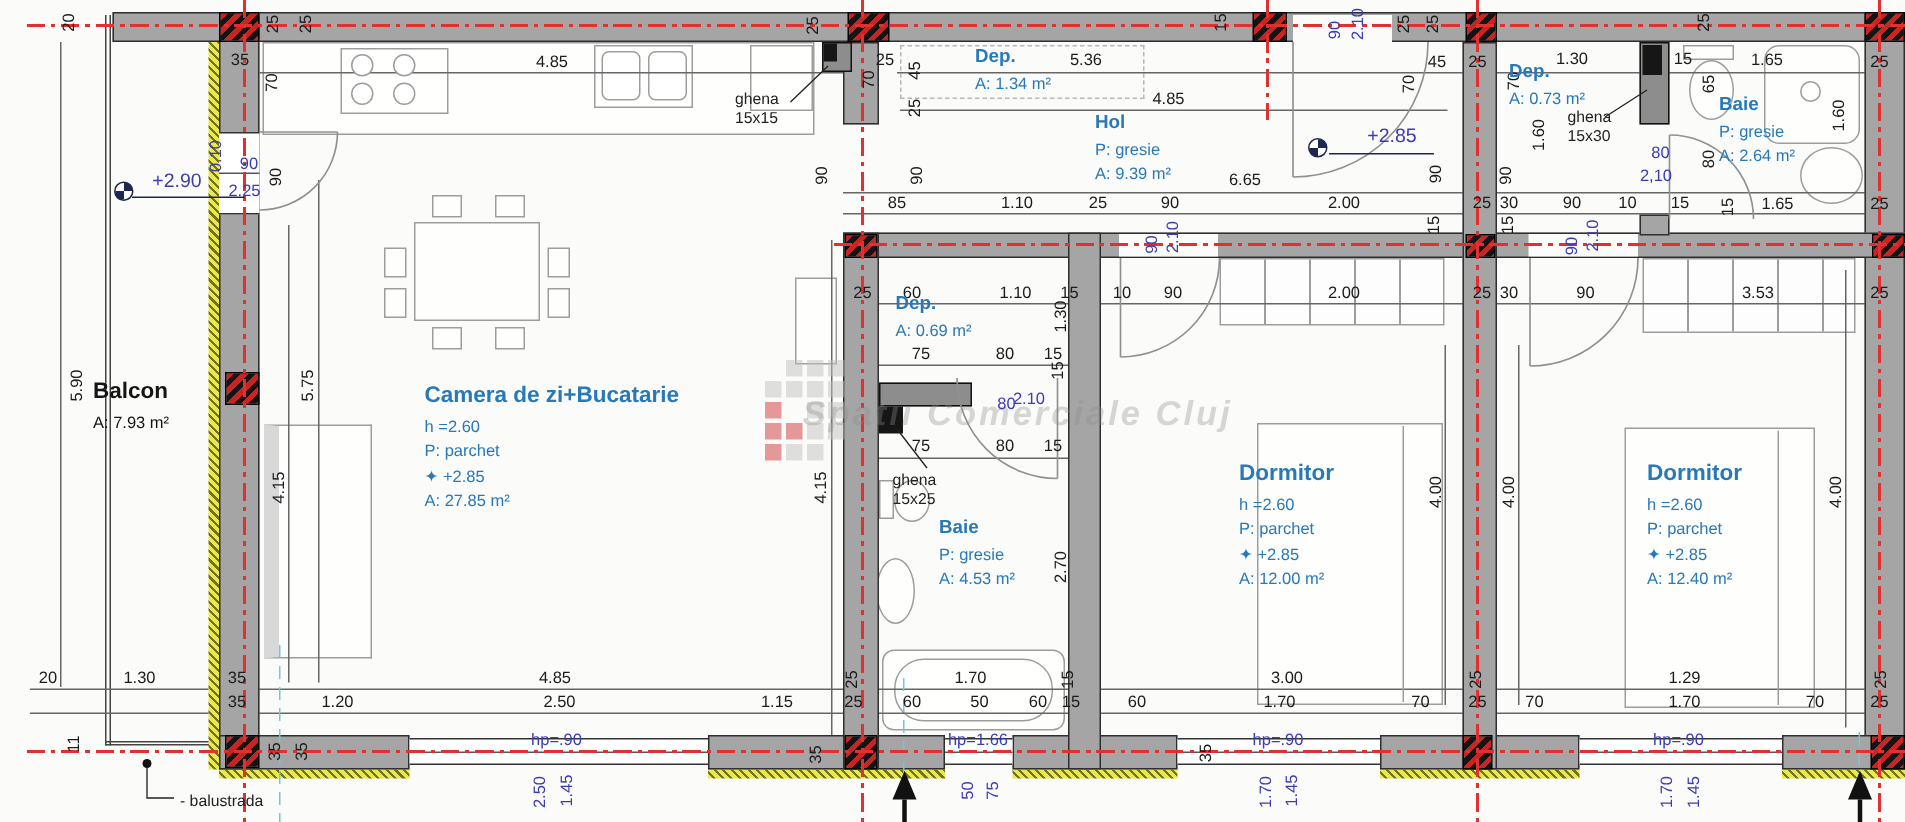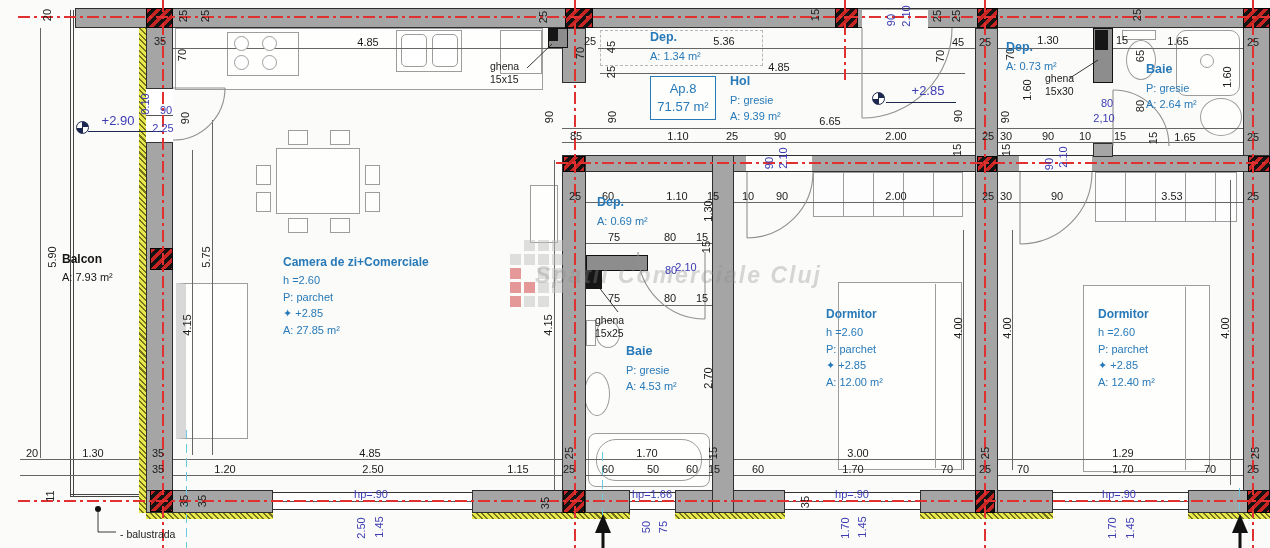--- a/index.html
+++ b/index.html
@@ -20,21 +20,21 @@
   .dl{background:#666;z-index:4;}
   .f{border:1px solid #9d9d9d;background:rgba(255,255,255,.65);z-index:3;}
   .fround{border-radius:50%;}
   .dash{border:1px dashed #b8b8b8;background:none;z-index:2;}
   .lbl{position:absolute;transform:translate(-50%,-50%);font-size:11px;color:#1c1c1c;
        white-space:nowrap;z-index:30;line-height:1;}
   .lbl.rot{transform:translate(-50%,-50%) rotate(-90deg);}
   .lbl.blue{color:#3c3cb4;}
   .lbl.big{font-size:13px;}
   .rblk{position:absolute;z-index:30;color:#2779b8;font-size:11px;line-height:1.5;white-space:nowrap;}
-  .rblk .rt{font-weight:bold;font-size:12px;margin-bottom:1px;}
+  .rblk .rt{font-weight:bold;font-size:15px;margin-bottom:1px;}
   .rblk.blk{color:#151515;}
   .rblk.sm{color:#222;font-size:10.5px;line-height:1.2;}
   .rblk.sm .rt{font-weight:normal;font-size:10.5px;margin:0;}
   .rblk.dep .rt{font-size:12.5px;}
   #ap-box{border:1.3px solid #2779b8;background:rgba(255,255,255,.7);color:#2779b8;
       text-align:center;z-index:31;padding-top:3px;font-size:13px;line-height:1.4;}
   #watermark-text{z-index:25;font-size:23px;font-style:italic;font-weight:bold;
       color:rgba(140,140,140,.34);letter-spacing:2px;white-space:nowrap;}
   .lvlicon{width:13px;height:13px;border:1px solid #1d2850;border-radius:50%;z-index:29;
       background:conic-gradient(#1d2850 0 90deg,#fff 90deg 180deg,#1d2850 180deg 270deg,#fff 270deg);}
@@ -233,24 +233,20 @@
         <rect x="510" y="268" width="11" height="11"></rect>
           <rect x="510" y="282" width="11" height="11"></rect>
           <rect x="510" y="296" width="11" height="11"></rect>
           <rect x="524" y="282" width="11" height="11"></rect>
       </g>
     </g>
   </svg>
 
   <div id="watermark-text" style="left:535px;top:262px">Spatii Comerciale Cluj</div>
 
-  <div id="ap-box" style="left:650px;top:76px;width:66px;height:44px">
-    <div>Ap.8</div>
-    <div>71.57 m²</div>
-  </div>
 
 <span class="lbl rot" style="left: 47px; top: 15px;">20</span>
     <span class="lbl rot" style="left: 183px; top: 16px;">25</span>
     <span class="lbl rot" style="left: 205px; top: 16px;">25</span>
     <span class="lbl " style="left: 160px; top: 41px;">35</span>
     <span class="lbl rot" style="left: 182px; top: 55px;">70</span>
     <span class="lbl blue big" style="left: 118px; top: 120px;">+2.90</span>
     <span class="lbl blue" style="left: 166px; top: 110px;">90</span>
     <span class="lbl blue" style="left: 163px; top: 128px;">2.25</span>
     <span class="lbl blue rot" style="left: 145px; top: 104px;">0.10</span>
@@ -294,21 +290,21 @@
     <span class="lbl blue" style="left: 1104px; top: 118px;">2,10</span>
     <span class="lbl rot" style="left: 1140px; top: 106px;">80</span>
     <span class="lbl rot" style="left: 1153px; top: 138px;">15</span>
     <span class="lbl " style="left: 988px; top: 136px;">25</span>
     <span class="lbl " style="left: 1006px; top: 136px;">30</span>
     <span class="lbl " style="left: 1048px; top: 136px;">90</span>
     <span class="lbl " style="left: 1085px; top: 136px;">10</span>
     <span class="lbl " style="left: 1120px; top: 136px;">15</span>
     <span class="lbl " style="left: 1185px; top: 137px;">1.65</span>
     <span class="lbl " style="left: 1253px; top: 137px;">25</span>
-    <span class="lbl " style="left: 576px; top: 136px;">85</span>
+    <span class="lbl " style="left: 598px; top: 136px;">85</span>
     <span class="lbl " style="left: 678px; top: 136px;">1.10</span>
     <span class="lbl " style="left: 732px; top: 136px;">25</span>
     <span class="lbl " style="left: 780px; top: 136px;">90</span>
     <span class="lbl " style="left: 896px; top: 136px;">2.00</span>
     <span class="lbl " style="left: 575px; top: 196px;">25</span>
     <span class="lbl " style="left: 608px; top: 196px;">60</span>
     <span class="lbl " style="left: 677px; top: 196px;">1.10</span>
     <span class="lbl " style="left: 713px; top: 196px;">15</span>
     <span class="lbl " style="left: 748px; top: 196px;">10</span>
     <span class="lbl " style="left: 782px; top: 196px;">90</span>
@@ -381,21 +377,21 @@
     <span class="lbl blue rot" style="left: 663px; top: 527px;">75</span>
     <span class="lbl blue rot" style="left: 845px; top: 528px;">1.70</span>
     <span class="lbl blue rot" style="left: 862px; top: 527px;">1.45</span>
     <span class="lbl blue rot" style="left: 1112px; top: 528px;">1.70</span>
     <span class="lbl blue rot" style="left: 1130px; top: 528px;">1.45</span>
     <div class="rblk blk" style="left: 62px; top: 250px;">
       <div class="rt">Balcon</div>
       <div class="rl">A: 7.93 m²</div>
     </div>
     <div class="rblk " style="left: 283px; top: 253px;">
-      <div class="rt">Camera de zi+Comerciale</div>
+      <div class="rt">Camera de zi+Bucatarie</div>
       <div class="rl">h =2.60</div>
       <div class="rl">P: parchet</div>
       <div class="rl">✦ +2.85</div>
       <div class="rl">A: 27.85 m²</div>
     </div>
     <div class="rblk dep" style="left: 650px; top: 28px;">
       <div class="rt">Dep.</div>
       <div class="rl">A: 1.34 m²</div>
     </div>
     <div class="rblk dep" style="left: 730px; top: 72px;">

